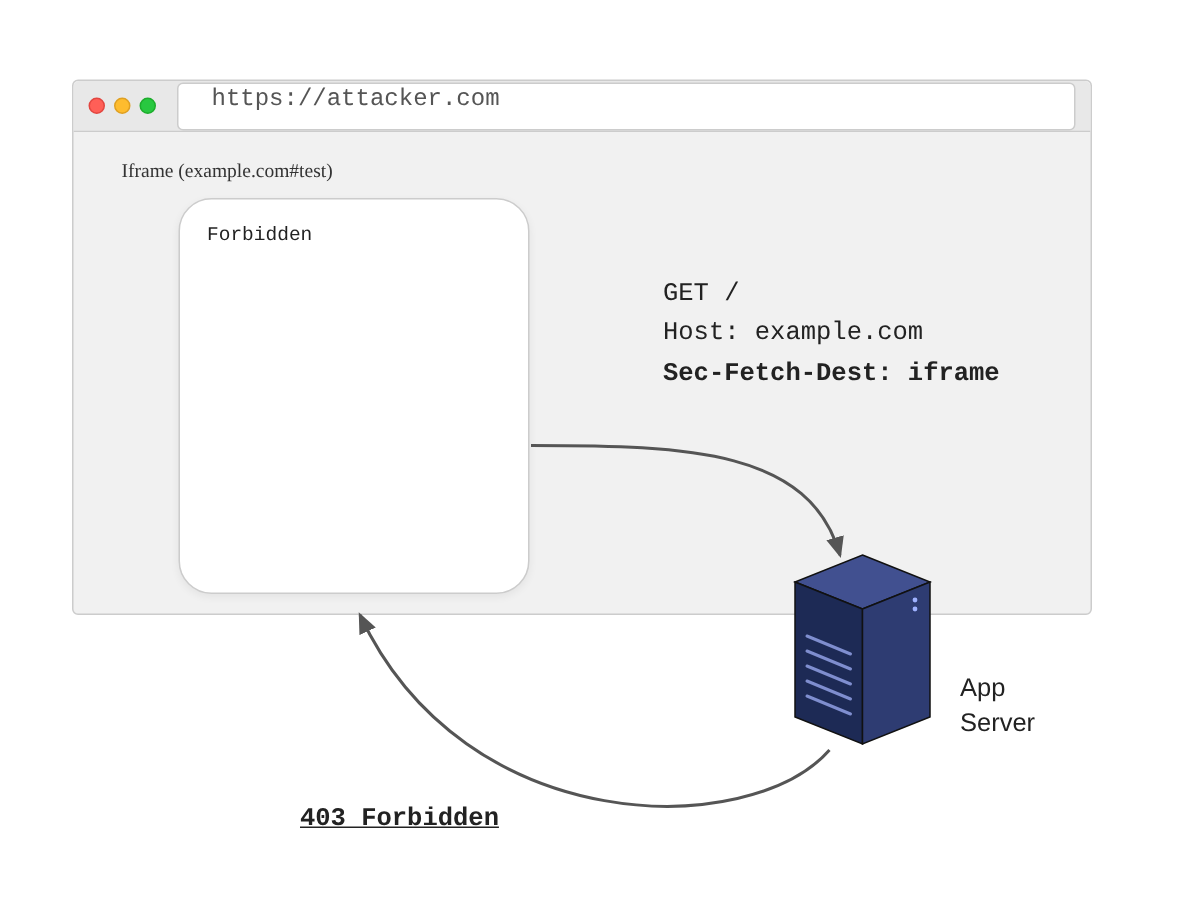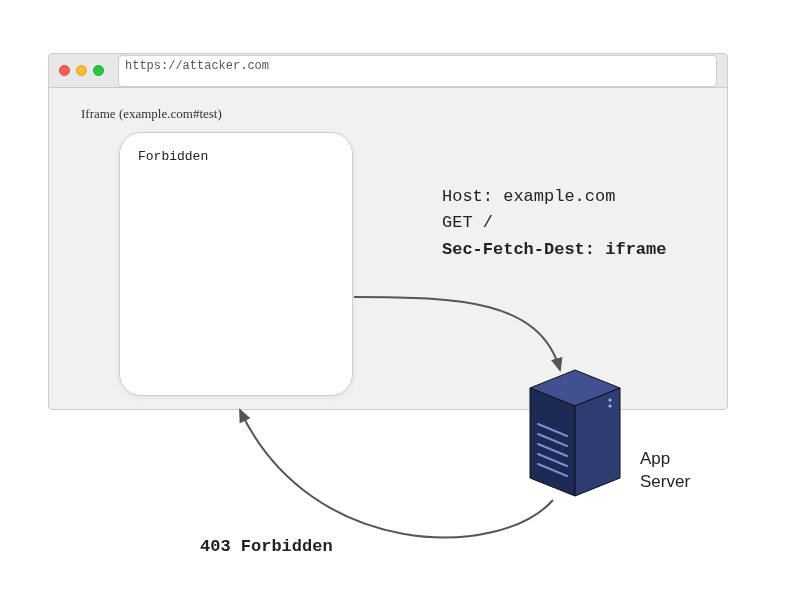--- a/index.html
+++ b/index.html
@@ -36,22 +36,22 @@
   .dot.red   { background: #ff5f57; border: 1px solid #e24640; }
   .dot.amber { background: #febc2e; border: 1px solid #dfa022; }
   .dot.green { background: #28c840; border: 1px solid #1dad2c; }
   .addr {
     flex: 1;
     background: #fff;
     border: 1px solid #ccc;
     border-radius: 4px;
     height: 32px;
     line-height: 20px;
-    padding: 0 6px;
-    font-size: 12px;
+    padding: 0 22px;
+    font-size: 16px;
     color: #555;
     margin-left: 8px;
   }
   .iframe-label {
     position: absolute;
     left: 32px;
     top: 52px;
     font-size: 13px;
     color: #333;
     font-family: Liberation Serif, serif;
@@ -89,20 +89,21 @@
     line-height: 1.35;
     color: #222;
   }
   .resp {
     position: absolute;
     left: 200px;
     top: 537px;
     font-size: 17px;
     font-weight: 700;
     color: #222;
+    text-decoration: underline;
   }
   svg.overlay {
     position: absolute;
     left: 0; top: 0;
     width: 800px; height: 600px;
     pointer-events: none;
   }
 </style>
 </head>
 <body>
@@ -114,22 +115,22 @@
     <div class="dot green"></div>
     <div class="addr mono">https://attacker.com</div>
   </div>
   <div class="iframe-label mono">Iframe (example.com#test)</div>
   <div class="iframe-box">
     <div class="iframe-content mono">Forbidden</div>
   </div>
 </div>
 
 <div class="req mono">
+  <div>GET /</div>
   <div>Host: example.com</div>
-  <div>GET /</div>
   <div class="bold">Sec-Fetch-Dest: iframe</div>
 </div>
 
 <div class="server-label">App<br>Server</div>
 
 <div class="resp mono">403 Forbidden</div>
 
 <svg class="overlay" viewBox="0 0 800 600">
   <defs>
     <marker id="arrowhead" markerWidth="8" markerHeight="8" refX="6" refY="3" orient="auto" markerUnits="strokeWidth">

